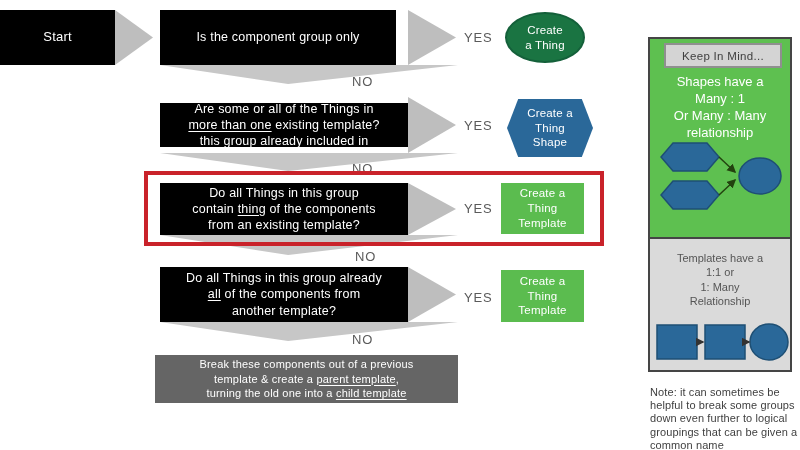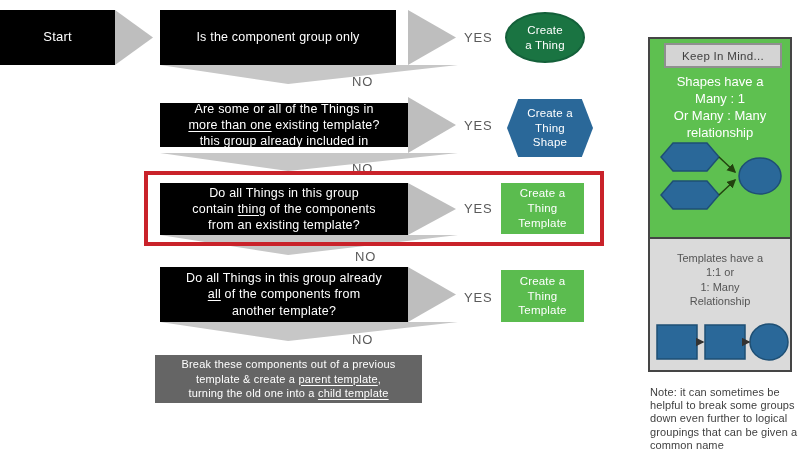--- a/index.html
+++ b/index.html
@@ -97,21 +97,21 @@
     <span>another template?</span>
   </div>
   <div class="abs tip" style="left:408px; top:267px; width:48px; height:55px;"></div>
   <div class="abs chev" style="left:160px; top:322px; width:298px; height:19px;"></div>
   <div class="abs lbl" style="left:352px; top:332px;">NO</div>
   <div class="abs lbl" style="left:464px; top:290px;">YES</div>
   <div class="abs outcome grect pre" style="left:501px; top:270px; width:83px; height:52px;">Create a
 Thing
 Template</div>
 
-  <div class="abs darkbox" style="left:155px; top:355px; width:267px; height:48px;">
+  <div class="abs darkbox" style="left:155px; top:355px; width:303px; height:48px;">
     <span>Break these components out of a previous</span>
     <span><span>template &amp; create a </span><span class="u">parent template</span><span>,</span></span>
     <span><span>turning the old one into a </span><span class="u">child template</span></span>
   </div>
 
   <div class="abs panel-green" style="left:648px; top:37px; width:144px; height:200px;">
     <div class="abs kim-header" style="left:14px; top:4px; width:118px; height:25px;">Keep In Mind...</div>
     <div class="abs panel-text-green pre" style="left:0; top:35px; width:140px;">Shapes have a
 Many : 1
 Or Many : Many

